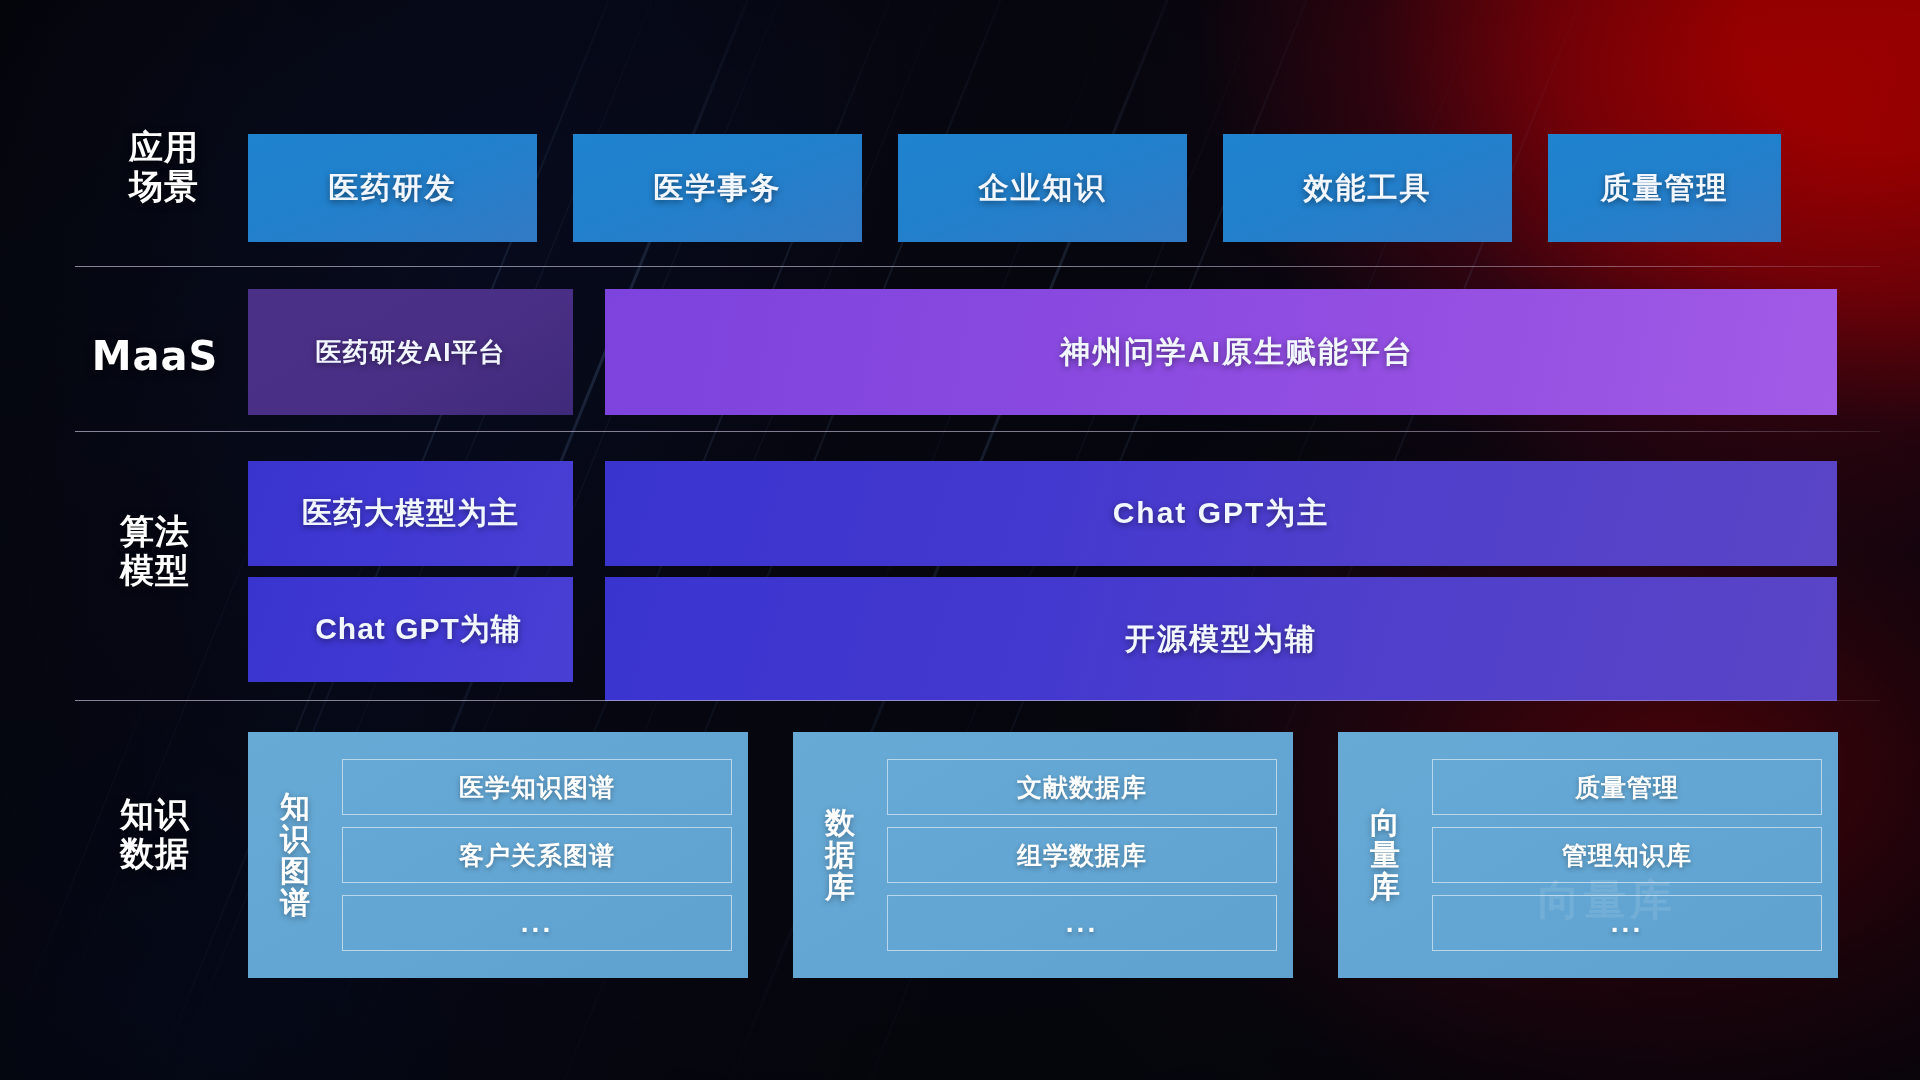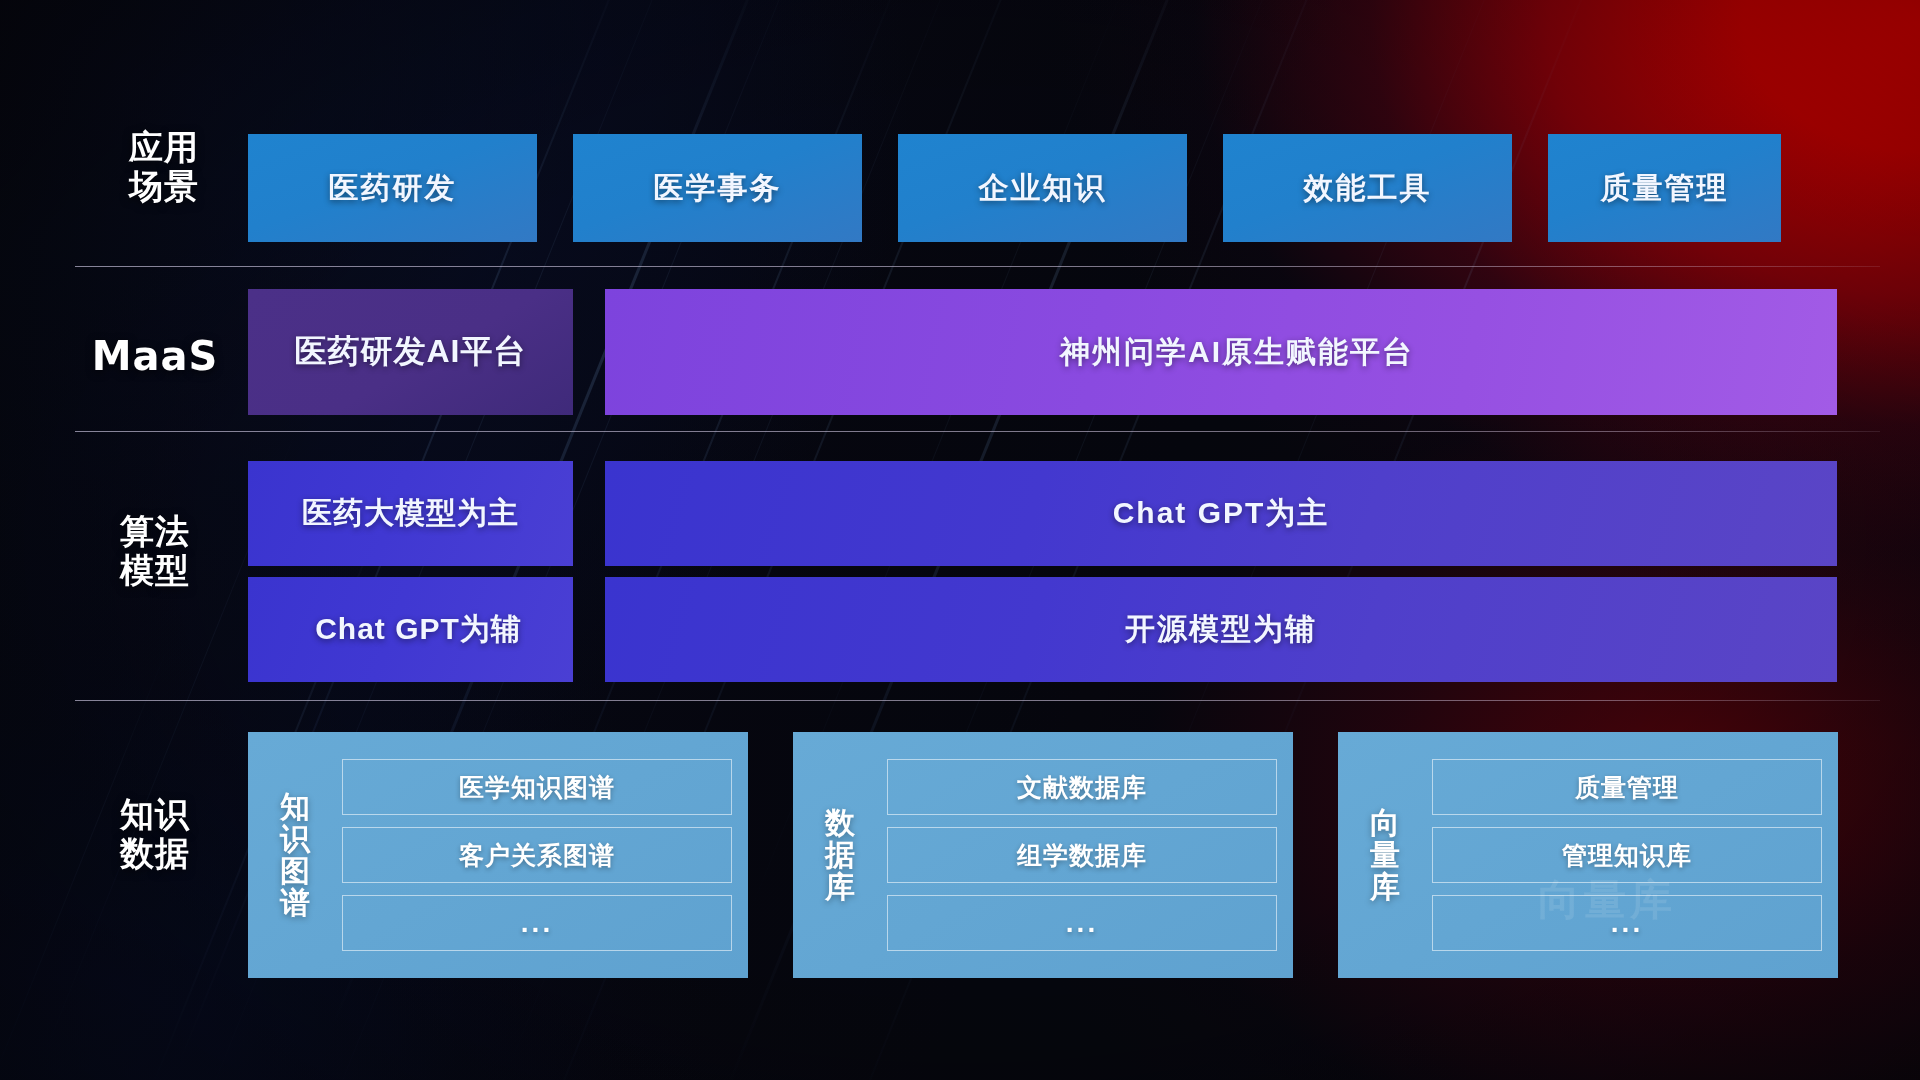--- a/index.html
+++ b/index.html
@@ -46,21 +46,21 @@
     font-family:"DejaVu Sans","Liberation Sans",sans-serif;
   }
   .divider{position:absolute;height:1px;
     background:linear-gradient(to right,rgba(190,185,210,.70) 0%,rgba(200,190,215,.62) 55%,rgba(210,190,215,.45) 85%,rgba(210,190,215,.12) 100%);}
 
   .cell{position:absolute;display:flex;align-items:center;justify-content:center;
     color:#f2f6ff;font-weight:bold;text-shadow:0 2px 6px rgba(0,0,0,.45);
     box-sizing:border-box;}
 
   .scn{background:linear-gradient(160deg,#1f83cf 0%,#2180cc 45%,#3279c4 100%);font-size:30px;letter-spacing:2px;}
-  .maas-left{background:linear-gradient(150deg,#4b3088 0%,#4a2f86 55%,#3f2a7a 100%);font-size:32px;letter-spacing:1px;}
+  .maas-left{background:linear-gradient(150deg,#4b3088 0%,#4a2f86 55%,#3f2a7a 100%);font-size:26px;letter-spacing:1px;}
   .maas-right{background:linear-gradient(100deg,#7d43dd 0%,#8a4ae0 40%,#9650e2 70%,#a25be6 100%);font-size:30px;letter-spacing:2px;}
   .algo{background:linear-gradient(110deg,#3a34cf 0%,#4038d2 45%,#4a3fd4 100%);font-size:30px;letter-spacing:1px;}
   .algo-wide{background:linear-gradient(105deg,#3a34cf 0%,#4338cf 35%,#4f3fcb 62%,#5a45c6 100%);font-size:30px;letter-spacing:2px;}
 
   .kpanel{position:absolute;background:linear-gradient(150deg,#67aad6 0%,#63a6d3 50%,#5fa2d0 100%);
     display:flex;align-items:center;box-sizing:border-box;padding:14px 16px 14px 18px;}
   .kpanel .vlabel{
     width:58px;flex:0 0 58px;color:#fff;font-weight:bold;font-size:30px;line-height:1.06;
     text-align:center;letter-spacing:0px;text-shadow:0 2px 6px rgba(0,0,0,.35);
     display:flex;flex-direction:column;align-items:center;justify-content:center;
@@ -132,21 +132,21 @@
 
   <div class="rowlabel" style="left:75px;top:512px;width:160px;font-size:34px;">
     <div>算法</div>
     <div>模型</div>
   </div>
 
   <div class="cell algo" style="left:248px;top:461px;width:325px;height:105px;">医药大模型为主</div>
   <div class="cell algo-wide" style="left:605px;top:461px;width:1232px;height:105px;">Chat GPT为主</div>
 
   <div class="cell algo" style="left:248px;top:577px;width:325px;height:105px;padding-left:16px;">Chat GPT为辅</div>
-  <div class="cell algo-wide" style="left:605px;top:577px;width:1232px;height:105px;">开源模型为辅</div>
+  <div class="cell algo-wide" style="left:605px;top:577px;width:1232px;height:124px;">开源模型为辅</div>
 
   <div class="divider" style="left:75px;top:700px;width:1805px;"></div>
 
   <div class="rowlabel" style="left:75px;top:795px;width:160px;font-size:34px;">
     <div>知识</div>
     <div>数据</div>
   </div>
 
   <div class="kpanel" style="left:248px;top:732px;width:500px;height:246px;">
     <div class="vlabel">

